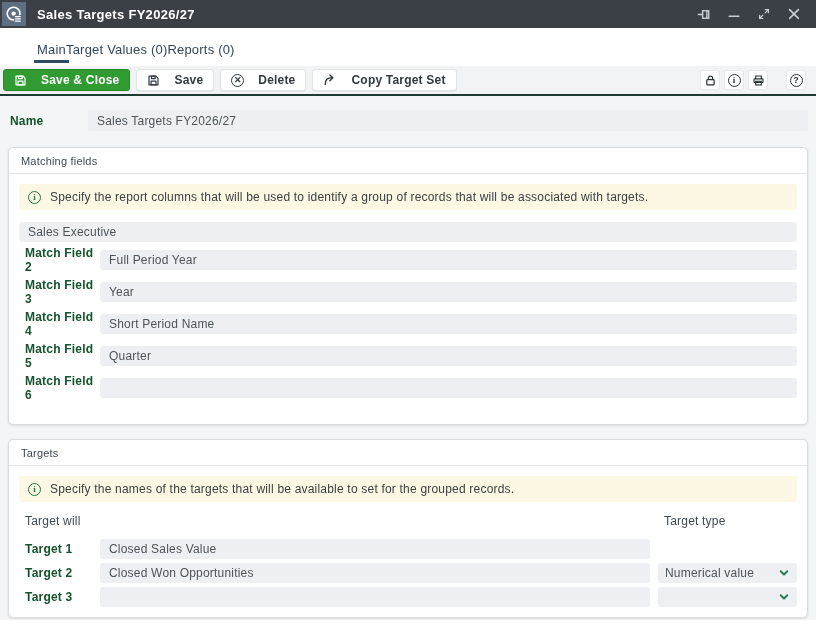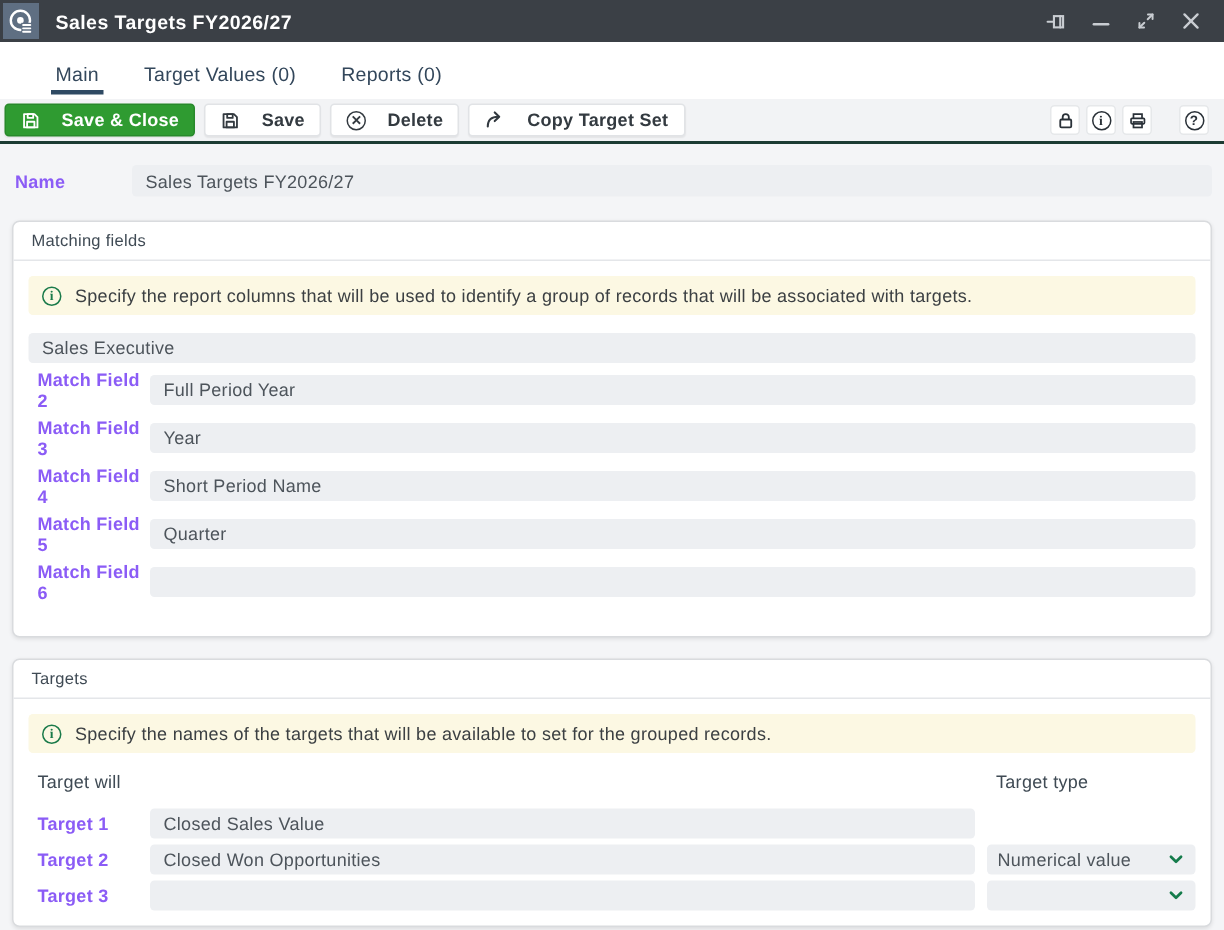--- a/index.html
+++ b/index.html
@@ -14,37 +14,37 @@
   svg { display:block; }
 
   
   .titlebar { height:28px; background:#3b4046; display:flex; align-items:center; }
   .app-tile { width:24px; height:24px; background:#5f6f82; margin:2px; display:flex; align-items:center; justify-content:center; flex:none; }
   .win-title { color:#ffffff; font-weight:bold; font-size:13px; margin-left:9px; letter-spacing:.3px; }
   .win-controls { margin-left:auto; display:flex; align-items:center; gap:14px; padding-right:14px; color:#c9cdd2; }
   .win-controls .wbtn { display:flex; align-items:center; justify-content:center; width:16px; height:16px; cursor:default; }
 
   
-  .tabbar { background:#ffffff; height:38px; display:flex; align-items:flex-end; padding-left:37px; gap:30px; }
+  .tabbar { background:#ffffff; height:38px; display:flex; align-items:flex-end; padding-left:37px; }
   .tab { font-size:13px; color:#33475b; padding-bottom:9px; position:relative; cursor:default; }
   .tab.active::after { content:""; position:absolute; left:-3px; right:-3px; bottom:3px; height:3px; background:#2f4a63; }
 
   
   .toolbar { background:#f2f3f5; height:30px; border-bottom:2px solid #1c3c33; display:flex; align-items:center; padding:0 10px 0 3px; gap:6px; }
   .btn { height:22px; display:inline-flex; align-items:center; gap:14px; padding:0 10px; font-size:12px; font-weight:bold; border-radius:3px; background:#ffffff; color:#333a40; border:1px solid #e1e3e6; box-shadow:0 1px 1px rgba(0,0,0,.06); white-space:nowrap; }
   .btn.primary { background:#2f9b31; color:#ffffff; border-color:#28892b; }
   .toolbar-right { margin-left:auto; display:flex; align-items:center; gap:4px; }
   .icon-btn { width:20px; height:20px; display:flex; align-items:center; justify-content:center; background:#ffffff; border:1px solid #e6e8ea; border-radius:3px; color:#2a3138; }
   .icon-btn.help { margin-left:14px; }
   .circle-glyph { width:13px; height:13px; border:1.4px solid currentColor; border-radius:50%; font-size:9px; font-weight:bold; display:flex; align-items:center; justify-content:center; line-height:1; }
 
   
   .content { padding:12px 8px 0; }
   .name-row { display:flex; align-items:center; margin:2px 0 16px; }
-  .flabel { font-size:12px; font-weight:bold; color:#8b5cf6; }
+  .flabel { font-size:12px; font-weight:bold; color:#14532d; }
   .name-row .flabel { width:80px; padding-left:2px; flex:none; }
   .field { background:#edeff2; border-radius:3px; height:21px; display:flex; align-items:center; padding:0 9px; font-size:12px; color:#4d545b; flex:1; min-width:0; white-space:nowrap; overflow:hidden; }
 
   .panel { background:#ffffff; border:1px solid #d9dbde; border-radius:5px; box-shadow:0 1px 3px rgba(0,0,0,.10); margin-bottom:14px; }
   .panel-header { font-size:11px; color:#3f4a54; padding:7px 12px 6px; border-bottom:1px solid #e4e6e9; }
   .panel-body { padding:10px; }
   .infobar { background:#fcf8e3; border-radius:3px; display:flex; align-items:center; gap:9px; padding:6px 9px; font-size:12px; color:#3c4043; margin-bottom:12px; }
   .info-i { color:#1a7a4a; flex:none; font-family:"Liberation Serif", serif; }
 
   .frow { display:flex; align-items:center; margin-bottom:4px; }

